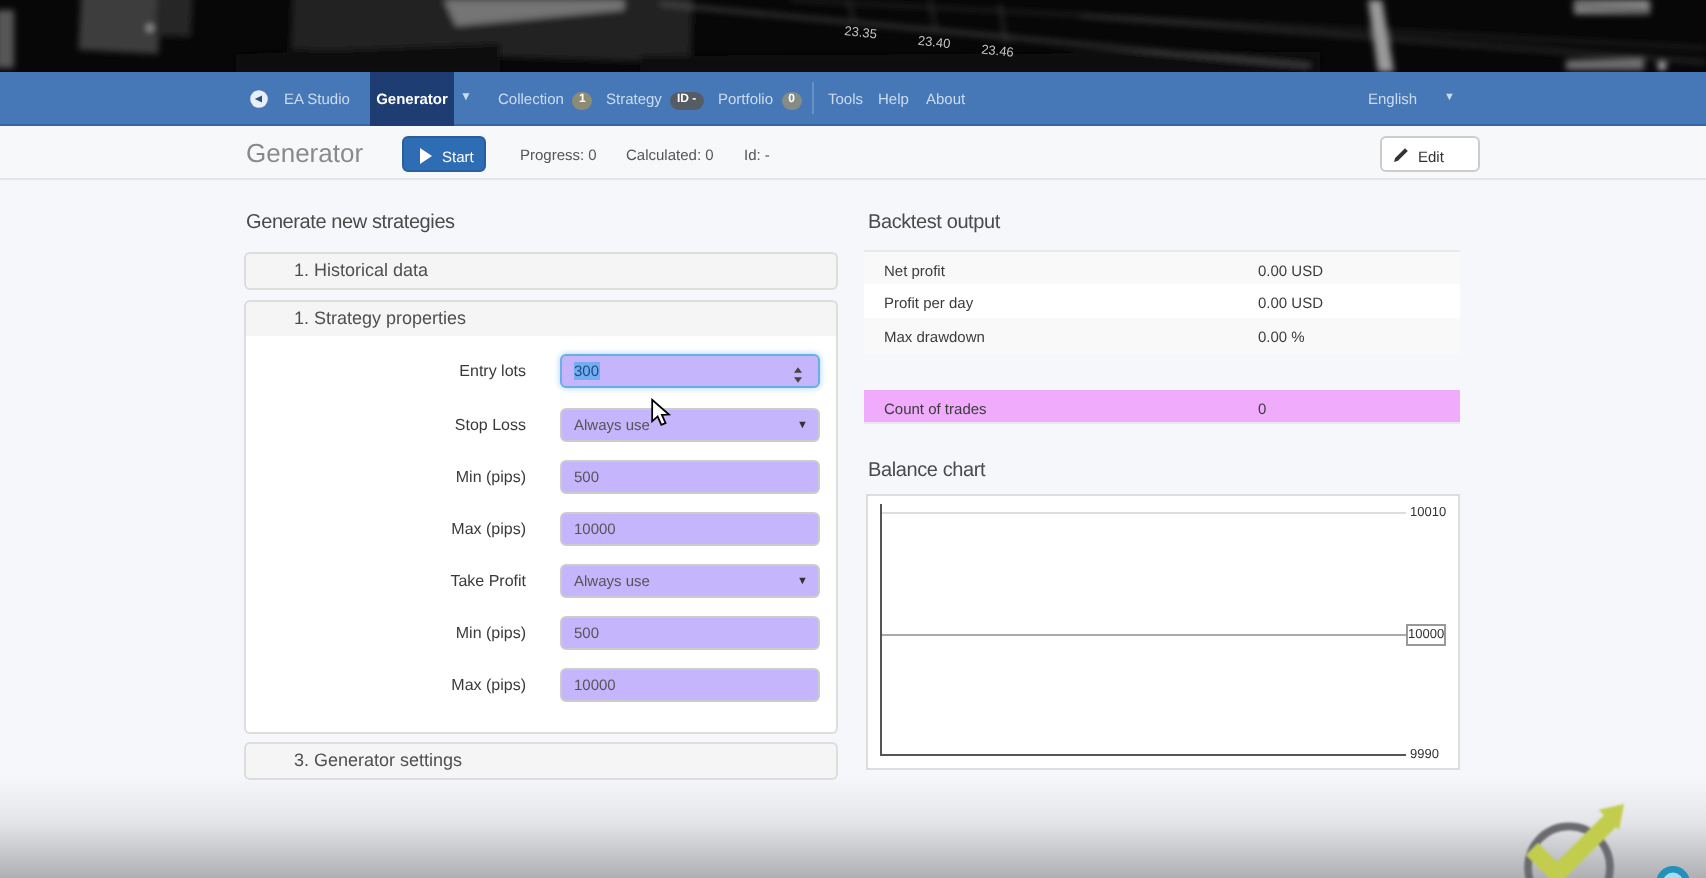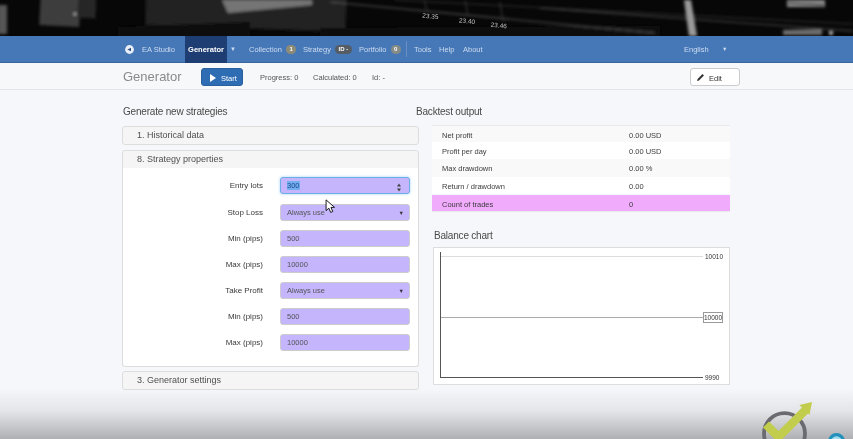--- a/index.html
+++ b/index.html
@@ -14,21 +14,21 @@
 
 #nav { top:36px; left:0; width:853px; height:27px; background:#4678b8; border-bottom:1px solid #3a669f; }
 .navitem { position:absolute; top:0; height:27px; line-height:27px; color:#ccdbee; font-size:7.5px; }
 .badge { display:inline-block; background:#858b85; color:#fff; border-radius:5px; font-size:6px; font-weight:bold; padding:1.5px 3.5px; line-height:6px; position:relative; top:-1px; margin-left:2px; }
 #nav .sep { position:absolute; top:5px; height:16px; width:1px; background:#6890c4; }
 
 
 #toolbar { top:63px; left:0; width:853px; height:27px; background:#f7f8fa; border-bottom:1px solid #e4e5e8; }
 
 
-.phead { position:absolute; left:122px; width:297px; height:19px; background:#f5f5f5; border:1px solid #ddd; border-radius:3px; font-size:9px; color:#4f4f4f; line-height:17px; padding-left:14px; }
+.phead { position:absolute; left:122px; width:297px; height:19px; background:#f5f5f5; border:1px solid #ddd; border-radius:3px; font-size:9px; color:#4f4f4f; line-height:17px; padding-left:24px; }
 .pbody { position:absolute; left:122px; width:297px; background:#fff; border:1px solid #ddd; border-top:none; border-radius:0 0 3px 3px; }
 
 .flabel { position:absolute; font-size:8px; font-weight:normal; color:#3a3a3a; text-align:right; width:120px; line-height:9px; }
 .finput { position:absolute; left:280px; width:130px; height:17px; border:1px solid #ccc; border-radius:3px; background:#c4b5fd; font-size:7.5px; color:#555; line-height:15px; padding-left:6px; }
 .caret { position:absolute; right:5px; top:5.5px; font-size:5.5px; color:#333; line-height:1; }
 
 
 .trow { position:absolute; left:432px; width:298px; height:17.2px; font-size:7.5px; color:#3c3c3c; }
 .trow .lab { position:absolute; left:10px; top:5px; }
 .trow .val { position:absolute; left:197px; top:5px; }
@@ -107,21 +107,21 @@
   <div class="abs" style="left:372px; top:73px; font-size:7.5px; color:#555;">Id: -</div>
   <div class="abs" style="left:690px; top:68px; width:50px; height:18px; background:#fff; border:1px solid #ccc; border-radius:3px;">
     <svg class="abs" style="left:5px; top:4px;" width="9" height="9" viewBox="0 0 9 9">
         <path d="M1,8 L1.6,6 L6.5,1.1 L7.9,2.5 L3,7.4 Z" fill="#333"></path>
       </svg>
     <span class="abs" style="left:18px; top:4.5px; color:#333; font-size:7.5px;">Edit</span>
   </div>
 
   <h2 style="left:123px; top:106px;">Generate new strategies</h2>
   <div class="phead" style="top:126px;">1. Historical data</div>
-  <div class="phead" style="top:150px; border-radius:3px 3px 0 0;">8. Strategy properties</div>
+  <div class="phead" style="top:150px; border-radius:3px 3px 0 0;">1. Strategy properties</div>
   <div class="pbody" style="top:168px; height:199px;"></div>
   <div class="phead" style="top:371px;">3. Generator settings</div>
 
   <div class="flabel" style="left:143px; top:181px;">Entry lots</div>
   <div class="finput" style="top:177px; border-color:#6aaee6; box-shadow:0 0 3px rgba(102,175,233,.6);"><span style="background:#74adf2; color:#1d4a85;">300</span>
     <span class="abs" style="right:8px; top:4px;">
       <svg width="4" height="9" viewBox="0 0 4 9">
           <polygon points="0,3.4 2,0.6 4,3.4" fill="#444"></polygon>
           <polygon points="0,5.6 2,8.4 4,5.6" fill="#444"></polygon>
         </svg>
@@ -137,36 +137,32 @@
   <div class="finput" style="top:282px;">Always use<span class="caret">▼</span></div>
   <div class="flabel" style="left:143px; top:312px;">Min (pips)</div>
   <div class="finput" style="top:308px;">500</div>
   <div class="flabel" style="left:143px; top:338px;">Max (pips)</div>
   <div class="finput" style="top:334px;">10000</div>
 
   <svg class="abs" style="left:324.5px; top:199px;" width="11" height="15" viewBox="0 0 12 17">
     <path d="M1,1 L1,13.2 L4.1,10.4 L6.2,15.2 L8.6,14.2 L6.5,9.6 L10.5,9.4 Z" fill="#fff" stroke="#000" stroke-width="1"></path>
   </svg>
 
-  <h2 style="left:416px; top:106px;">Backtest output</h2>
+  <h2 style="left:434px; top:106px;">Backtest output</h2>
   <div class="trow" style="top:125px; background:#f9f9f9; border-top:1px solid #e9e9e9;">
       <span class="lab">Net profit</span>
       <span class="val">0.00 USD</span>
     </div>
   <div class="trow" style="top:142.2px; background:#fff;">
       <span class="lab">Profit per day</span>
       <span class="val">0.00 USD</span>
     </div>
   <div class="trow" style="top:159.4px; background:#f9f9f9;">
       <span class="lab">Max drawdown</span>
       <span class="val">0.00 %</span>
-    </div>
-  <div class="trow" style="top:176.6px; background:#fff;">
-      <span class="lab">Return / drawdown</span>
-      <span class="val">0.00</span>
     </div>
   <div class="trow" style="top:195px; background:#f0abfc; border-bottom:1px solid #e9e9e9;">
       <span class="lab">Count of trades</span>
       <span class="val">0</span>
     </div>
 
   <h2 style="left:434px; top:230px;">Balance chart</h2>
   <div class="abs" style="left:433px; top:247px; width:297px; height:138px; background:#fff; border:1px solid #ddd;"></div>
   <div class="abs" style="left:440px; top:252px; width:1px; height:126px; background:#555;"></div>
   <div class="abs" style="left:441px; top:256px; width:262px; height:1px; background:#ddd;"></div>

